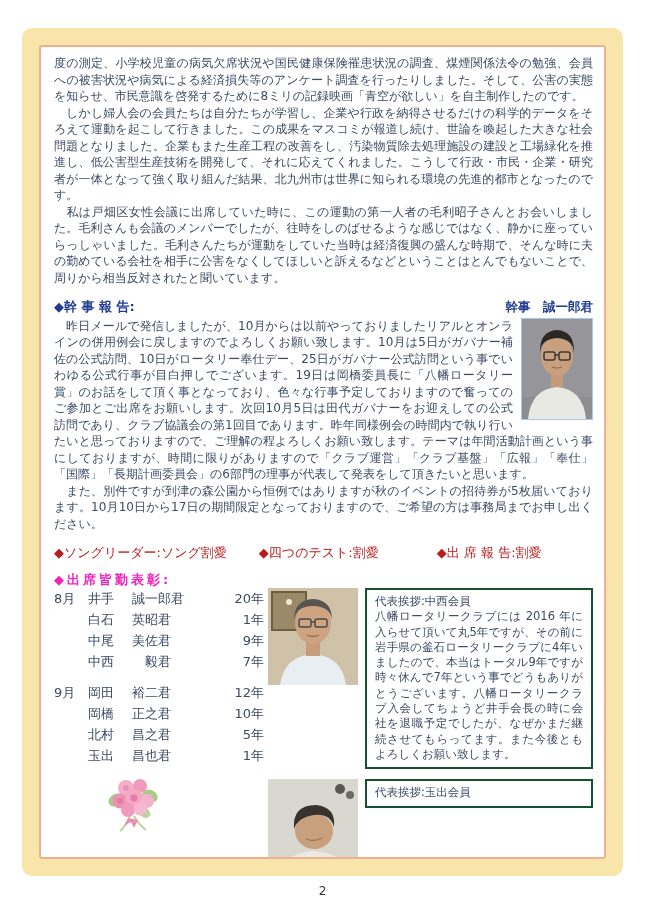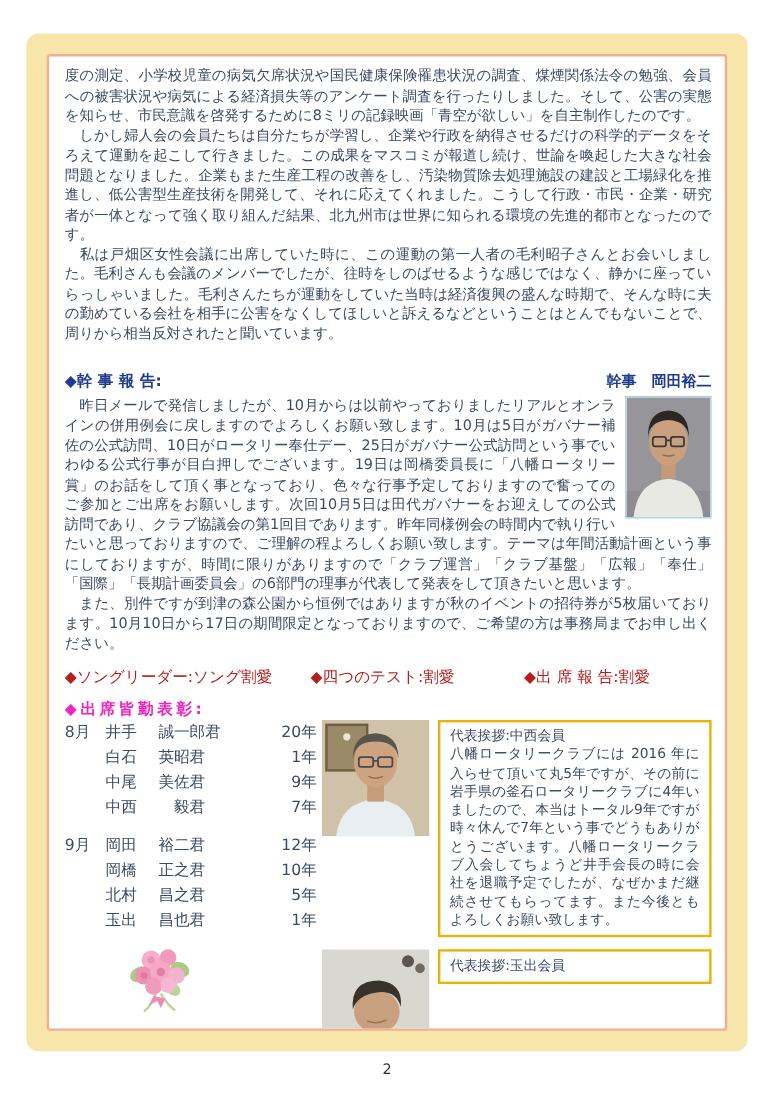--- a/index.html
+++ b/index.html
@@ -12,21 +12,21 @@
     position:absolute;left:22px;top:28px;width:601px;height:848px;
     background:#f8e5a9;border-radius:10px;box-sizing:border-box;padding:17px;
   }
   .inner{
     width:100%;height:100%;box-sizing:border-box;background:#ffffff;
     border:2px solid #f2ae90;border-radius:3px;
     padding:8px 11px 6px 13px;overflow:hidden;
     font-size:12px;line-height:16.5px;
   }
   .para{margin:0;text-align:justify;}
-  .sec-head-row{display:flex;justify-content:space-between;align-items:baseline;margin-top:24px;}
+  .sec-head-row{display:flex;justify-content:space-between;align-items:baseline;margin-top:13px;}
   .heading{font-weight:bold;font-size:13px;}
   .blue{color:#203c8f;}
   .magenta{color:#f222be;letter-spacing:3px;}
   .byline{font-weight:bold;color:#203c8f;font-size:12.5px;}
   .secretary-body{margin-top:2px;}
   .photo{display:block;overflow:hidden;}
   .photo svg{display:block;}
   .photo-okada{float:right;width:70px;height:100px;border:1px solid #a8c8e8;margin:0 0 4px 8px;}
   .song-line{display:flex;margin:13px 0 10px 0;font-weight:normal;font-size:13px;color:#b91c1c;}
   .song-line span:nth-child(2){margin-left:32px;}
@@ -35,42 +35,42 @@
   .att-left{width:214px;flex:none;}
   .att-grid{display:grid;grid-template-columns:34px 44px 80px 52px;font-size:13px;line-height:21px;}
   .att-grid .yr{text-align:right;}
   .att-grid .mo{color:#3d4a63;}
   .att-gap{margin-top:10px;}
   .flower{margin:8px 0 0 46px;width:64px;height:60px;}
   .att-right{flex:1;}
   .greet-row{display:flex;align-items:flex-start;margin-bottom:10px;}
   .photo-member{width:90px;height:97px;flex:none;margin-right:7px;}
   .greet-box{
-    flex:1;border:2px solid #eab308;background:#ffffff;
+    flex:1;border:2px solid #14532d;background:#ffffff;
     padding:4px 8px 5px 8px;font-size:11.5px;line-height:15.3px;text-align:justify;
   }
   .greet-title{font-weight:normal;}
   .page-num{
     position:absolute;left:0;top:884px;width:100%;text-align:center;
     font-size:12px;color:#333333;
   }
 </style>
 </head>
 <body>
 
 <div class="frame">
   <div class="inner">
 
     <p class="para">度の測定、小学校児童の病気欠席状況や国民健康保険罹患状況の調査、煤煙関係法令の勉強、会員への被害状況や病気による経済損失等のアンケート調査を行ったりしました。そして、公害の実態を知らせ、市民意識を啓発するために8ミリの記録映画「青空が欲しい」を自主制作したのです。</p>
     <p class="para">　しかし婦人会の会員たちは自分たちが学習し、企業や行政を納得させるだけの科学的データをそろえて運動を起こして行きました。この成果をマスコミが報道し続け、世論を喚起した大きな社会問題となりました。企業もまた生産工程の改善をし、汚染物質除去処理施設の建設と工場緑化を推進し、低公害型生産技術を開発して、それに応えてくれました。こうして行政・市民・企業・研究者が一体となって強く取り組んだ結果、北九州市は世界に知られる環境の先進的都市となったのです。</p>
     <p class="para">　私は戸畑区女性会議に出席していた時に、この運動の第一人者の毛利昭子さんとお会いしました。毛利さんも会議のメンバーでしたが、往時をしのばせるような感じではなく、静かに座っていらっしゃいました。毛利さんたちが運動をしていた当時は経済復興の盛んな時期で、そんな時に夫の勤めている会社を相手に公害をなくしてほしいと訴えるなどということはとんでもないことで、周りから相当反対されたと聞いています。</p>
 
     <div class="sec-head-row">
       <span class="heading blue">◆幹 事 報 告:</span>
-      <span class="byline">幹事　岡田裕二</span>
+      <span class="byline">幹事　誠一郎君</span>
     </div>
 
     <div class="secretary-body">
       <span class="photo photo-okada">
         <svg viewBox="0 0 70 100" width="70" height="100">
           <rect width="70" height="100" fill="#96969a"></rect>
           <rect x="0" y="78" width="70" height="22" fill="#8d8d92"></rect>
           <path d="M6,100 Q9,70 35,68 Q61,70 64,100 Z" fill="#e9e9e4"></path>
           <rect x="29" y="52" width="12" height="16" fill="#c49a78"></rect>
           <ellipse cx="35" cy="37" rx="16" ry="20" fill="#c99f7e"></ellipse>

